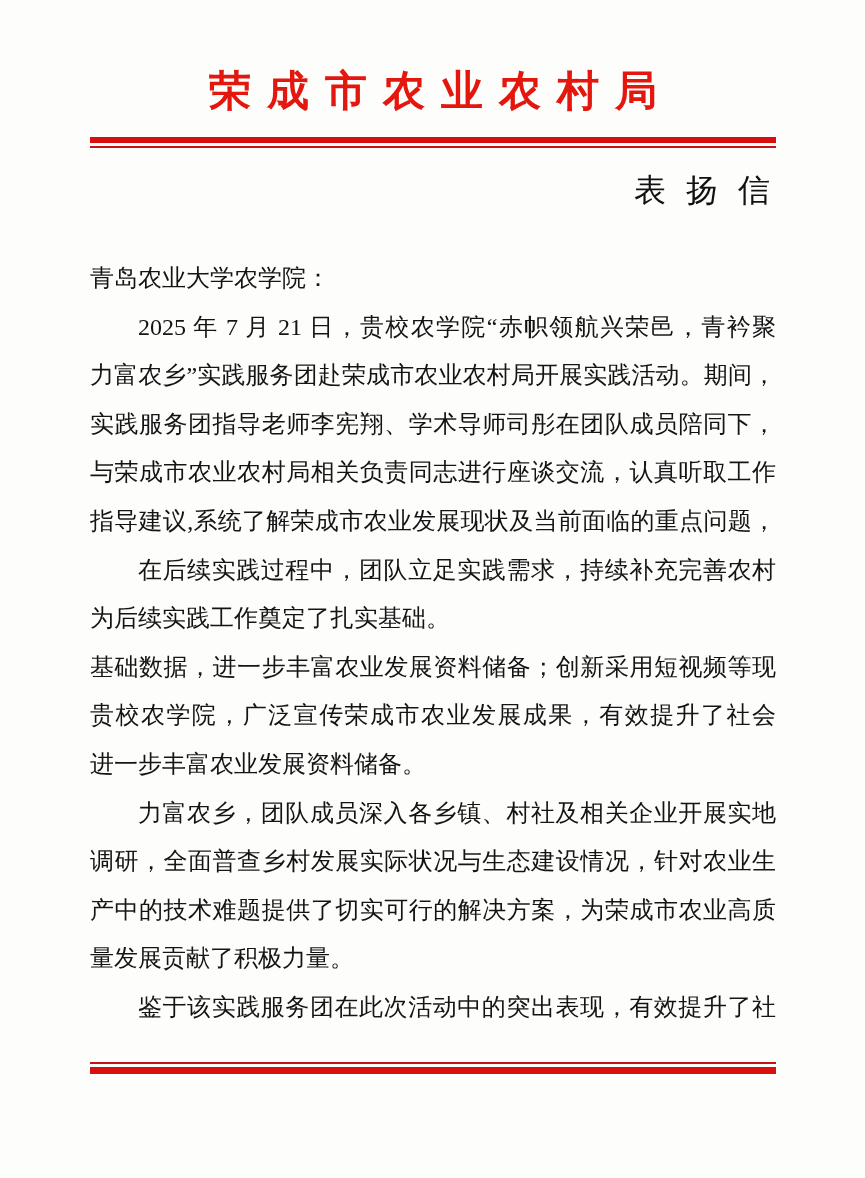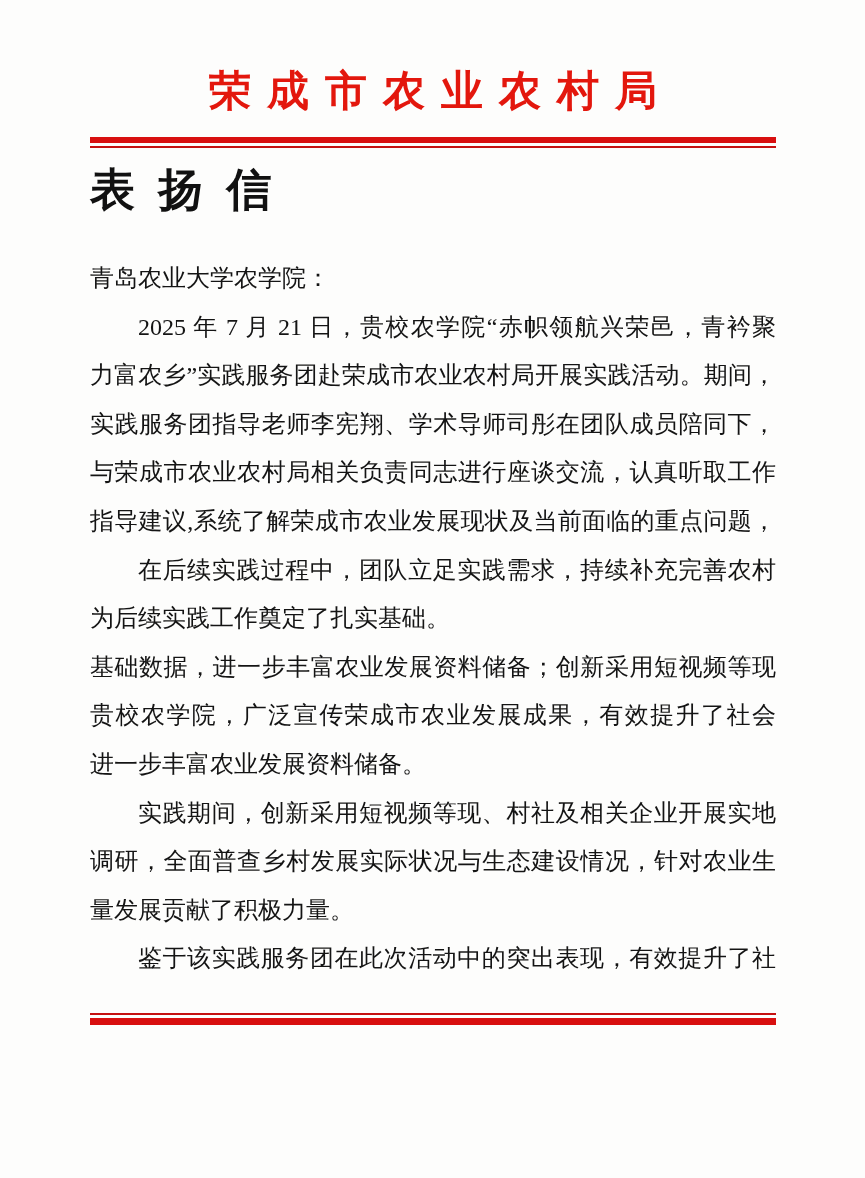--- a/index.html
+++ b/index.html
@@ -32,24 +32,24 @@
   .rule-top { margin-top: 10px; }
   .rule-top .thick { height: 6px; background: #d80f0f; }
   .rule-top .gap { height: 3px; }
   .rule-top .thin { height: 2px; background: #c51111; }
   .rule-bottom { margin-top: 30px; }
   .rule-bottom .thin { height: 2px; background: #c51111; }
   .rule-bottom .gap { height: 3px; }
   .rule-bottom .thick { height: 7px; background: #d80f0f; }
   .doc-title {
     margin-top: 18px;
-    text-align: left;
-    font-size: 45px;
+    text-align: right;
+    font-size: 32px;
     line-height: 48px;
-    font-weight: bold;
+    font-weight: normal;
     color: #111;
     letter-spacing: 6px;
     white-space: nowrap;
   }
   .letter-body {
     margin-top: 40px;
     color: #141414;
     font-size: 24px;
   }
   .line {
@@ -89,22 +89,23 @@
     <div class="line ind j">2025 年 7 月 21 日，贵校农学院“赤帜领航兴荣邑，青衿聚</div>
     <div class="line j">力富农乡”实践服务团赴荣成市农业农村局开展实践活动。期间，</div>
     <div class="line j">实践服务团指导老师李宪翔、学术导师司彤在团队成员陪同下，</div>
     <div class="line j">与荣成市农业农村局相关负责同志进行座谈交流，认真听取工作</div>
     <div class="line j">指导建议,系统了解荣成市农业发展现状及当前面临的重点问题，</div>
     <div class="line ind j">在后续实践过程中，团队立足实践需求，持续补充完善农村</div>
     <div class="line">为后续实践工作奠定了扎实基础。</div>
     <div class="line j">基础数据，进一步丰富农业发展资料储备；创新采用短视频等现</div>
     <div class="line j">贵校农学院，广泛宣传荣成市农业发展成果，有效提升了社会</div>
     <div class="line">进一步丰富农业发展资料储备。</div>
-    <div class="line ind j">实践期间，创新采用短视频等现、村社及相关企业开展实地</div>
+    <div class="line ind j">力富农乡，团队成员深入各乡镇、村社及相关企业开展实地</div>
     <div class="line j">调研，全面普查乡村发展实际状况与生态建设情况，针对农业生</div>
+    <div class="line j">产中的技术难题提供了切实可行的解决方案，为荣成市农业高质</div>
     <div class="line">量发展贡献了积极力量。</div>
     <div class="line ind j">鉴于该实践服务团在此次活动中的突出表现，有效提升了社会</div>
   </div>
 
   <div class="rule rule-bottom">
     <div class="thin"></div>
     <div class="gap"></div>
     <div class="thick"></div>
   </div>
 

